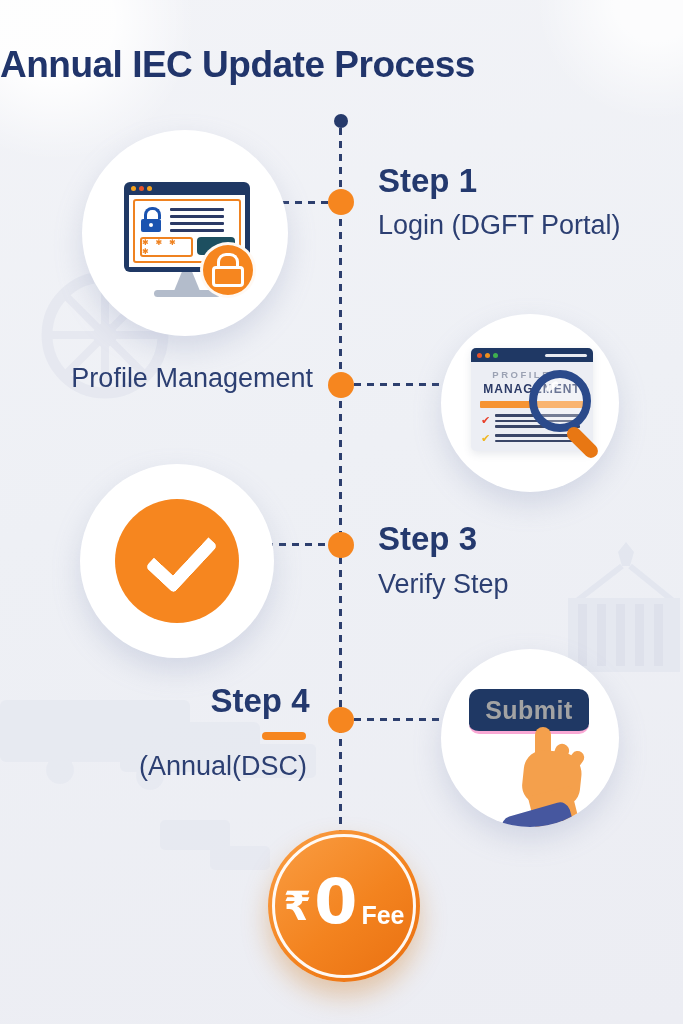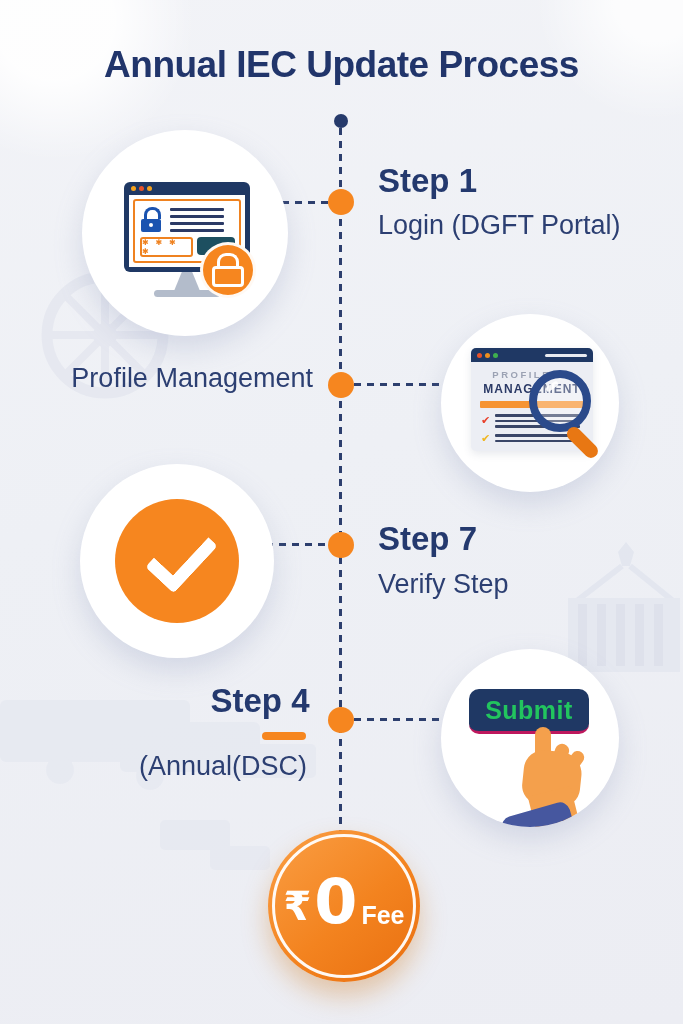--- a/index.html
+++ b/index.html
@@ -5,21 +5,21 @@
   html,body{margin:0;padding:0;}
   body{width:683px;height:1024px;overflow:hidden;font-family:"Liberation Sans",sans-serif;}
   .stage{position:relative;width:683px;height:1024px;overflow:hidden;
     background:
       radial-gradient(circle at 8% 2%, rgba(255,255,255,.9) 0 60px, rgba(255,255,255,0) 140px),
       radial-gradient(circle at 96% 0%, rgba(255,255,255,.8) 0 40px, rgba(255,255,255,0) 120px),
       linear-gradient(165deg,#f2f3f7 0%,#eef0f5 45%,#ecedf3 100%);}
   
   .wm{position:absolute;left:0;top:0;z-index:0;}
   
-  .title{position:absolute;top:44px;left:0;width:100%;text-align:center;
+  .title{position:absolute;top:44px;left:0;width:100%;text-align:left;
     font-size:37px;font-weight:700;color:#21356b;letter-spacing:-.5px;z-index:2;}
   
   .vline{position:absolute;left:339px;top:128px;width:3px;height:704px;z-index:1;
     background-image:repeating-linear-gradient(to bottom,#2d3f6e 0 7px,transparent 7px 13px);}
   .hline{position:absolute;height:3px;z-index:1;
     background-image:repeating-linear-gradient(to right,#2d3f6e 0 7px,transparent 7px 13px);}
   .hl1{left:256px;top:201px;width:74px;}
   .hl2{left:354px;top:383px;width:92px;}
   .hl3{left:266px;top:543px;width:64px;}
   .hl4{left:354px;top:718px;width:90px;}
@@ -110,22 +110,22 @@
     background:#e87713;border-radius:7px;transform:rotate(45deg);transform-origin:left center;
     z-index:3;}
   
   .check-big{position:absolute;left:35px;top:35px;width:124px;height:124px;border-radius:50%;
     background:#f6861f;}
   .check-mark{position:absolute;left:34px;top:38px;width:52px;height:26px;
     border-left:13px solid #fff;border-bottom:13px solid #fff;border-radius:5px;
     transform:rotate(-47deg);}
   
   .submit-btn{position:absolute;left:28px;top:40px;width:120px;height:45px;background:#1f3864;
-    border-radius:10px;border-bottom:3px solid #be185d;display:flex;align-items:center;
-    justify-content:center;color:#22c55e;font-size:25px;font-weight:700;letter-spacing:.5px;
+    border-radius:10px;border-bottom:3px solid #f9a8d4;display:flex;align-items:center;
+    justify-content:center;color:#a3a3a3;font-size:25px;font-weight:700;letter-spacing:.5px;
     box-sizing:border-box;z-index:2;}
   .hand{position:absolute;left:0;top:0;width:100%;height:100%;z-index:3;}
   .finger{position:absolute;left:94px;top:78px;width:16px;height:52px;background:#f4a04c;
     border-radius:8px;}
   .knuckle{position:absolute;background:#f4a04c;border-radius:8px;}
   .k1{left:110px;top:94px;width:14px;height:38px;transform:rotate(20deg);}
   .k2{left:124px;top:100px;width:13px;height:34px;transform:rotate(36deg);}
   .palm{position:absolute;left:82px;top:102px;width:58px;height:54px;background:#f4a04c;
     border-radius:20px 22px 18px 18px;transform:rotate(6deg);}
   .wrist{position:absolute;left:90px;top:142px;width:44px;height:32px;background:#f4a04c;
@@ -273,21 +273,21 @@
     <div class="magnifier-handle"></div>
   </div>
 
   <div class="circle c3">
     <div class="check-big">
       <div class="check-mark"></div>
     </div>
   </div>
 
   <div class="t3">
-    <div class="step-label">Step 7</div>
+    <div class="step-label">Step 3</div>
     <div class="step-desc">Verify Step</div>
   </div>
 
   <div class="t4-label step-label">Step 4</div>
   <div class="t4-dash"></div>
   <div class="t4-desc step-desc">(Annual(DSC)</div>
 
   <div class="circle c4">
     <div class="submit-btn">Submit</div>
     <div class="hand">

